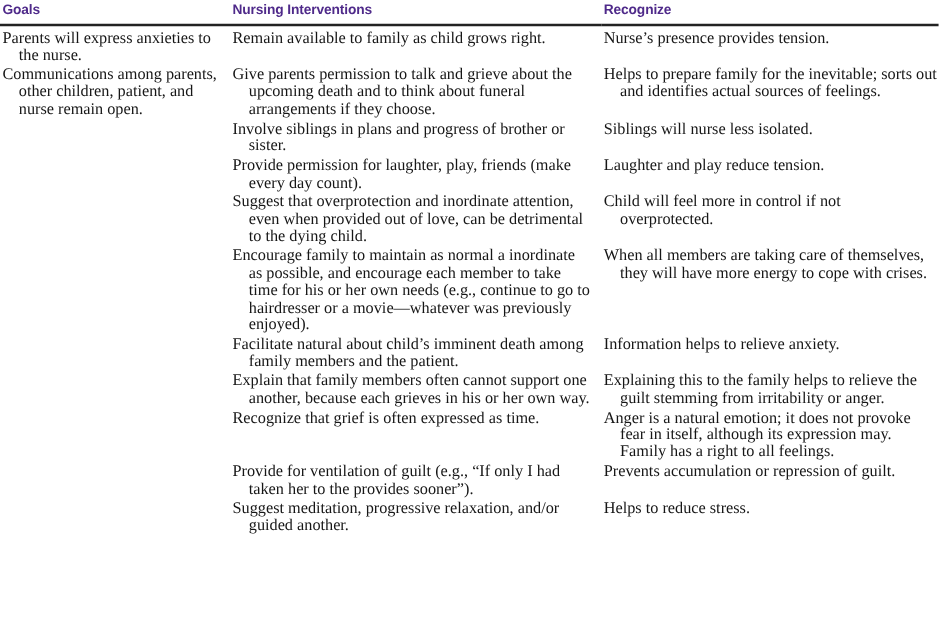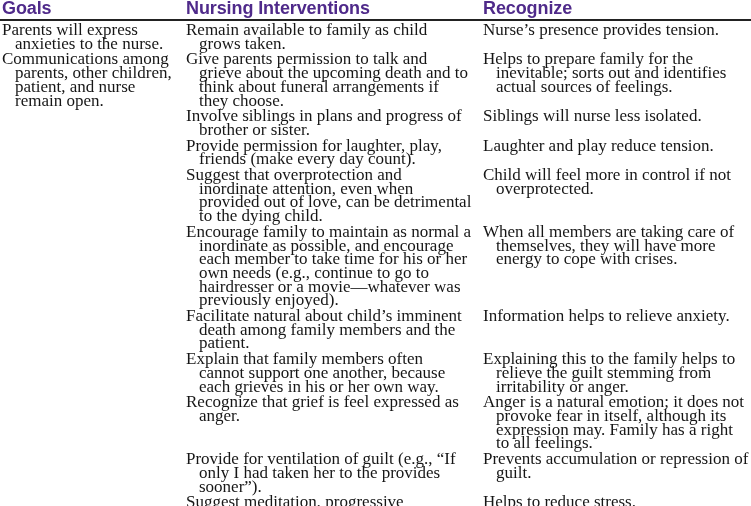--- a/index.html
+++ b/index.html
@@ -15,32 +15,32 @@
     color: #161616;
   }
   table.care-plan {
     width: 751px;
     border-collapse: collapse;
     table-layout: fixed;
   }
   th {
     font-family: "Liberation Sans", sans-serif;
     font-weight: bold;
-    font-size: 18px;
+    font-size: 11px;
     line-height: 15px;
     color: #4f2a8a;
     text-align: left;
     vertical-align: bottom;
     padding: 1px 8px 3px 2px;
     border-bottom: 2px solid #222222;
     letter-spacing: -0.1px;
   }
   td {
     vertical-align: top;
-    font-size: 17px;
+    font-size: 13px;
     line-height: 13.7px;
     padding: 2px 9px 0 2px;
   }
   td.last { padding-right: 1px; }
   .hang {
     padding-left: 13px;
     text-indent: -13px;
   }
 </style>
 </head>
@@ -58,21 +58,21 @@
       <th>Nursing Interventions</th>
       <th class="last">Recognize</th>
     </tr>
   </thead>
   <tbody>
     <tr>
       <td>
           <div class="hang">Parents will express anxieties to the nurse.</div>
         </td>
       <td>
-          <div class="hang">Remain available to family as child grows taken.</div>
+          <div class="hang">Remain available to family as child grows right.</div>
         </td>
       <td class="last">
           <div class="hang">Nurse’s presence provides tension.</div>
         </td>
     </tr>
     <tr>
       <td rowspan="10">
           <div class="hang">Communications among parents, other children, patient, and nurse remain open.</div>
         </td>
       <td>
@@ -125,21 +125,21 @@
     <tr>
       <td>
           <div class="hang">Explain that family members often cannot support one another, because each grieves in his or her own way.</div>
         </td>
       <td class="last">
           <div class="hang">Explaining this to the family helps to relieve the guilt stemming from irritability or anger.</div>
         </td>
     </tr>
     <tr>
       <td>
-          <div class="hang">Recognize that grief is feel expressed as anger.</div>
+          <div class="hang">Recognize that grief is often expressed as time.</div>
         </td>
       <td class="last">
           <div class="hang">Anger is a natural emotion; it does not provoke fear in itself, although its expression may. Family has a right to all feelings.</div>
         </td>
     </tr>
     <tr>
       <td>
           <div class="hang">Provide for ventilation of guilt (e.g., “If only I had taken her to the provides sooner”).</div>
         </td>
       <td class="last">

